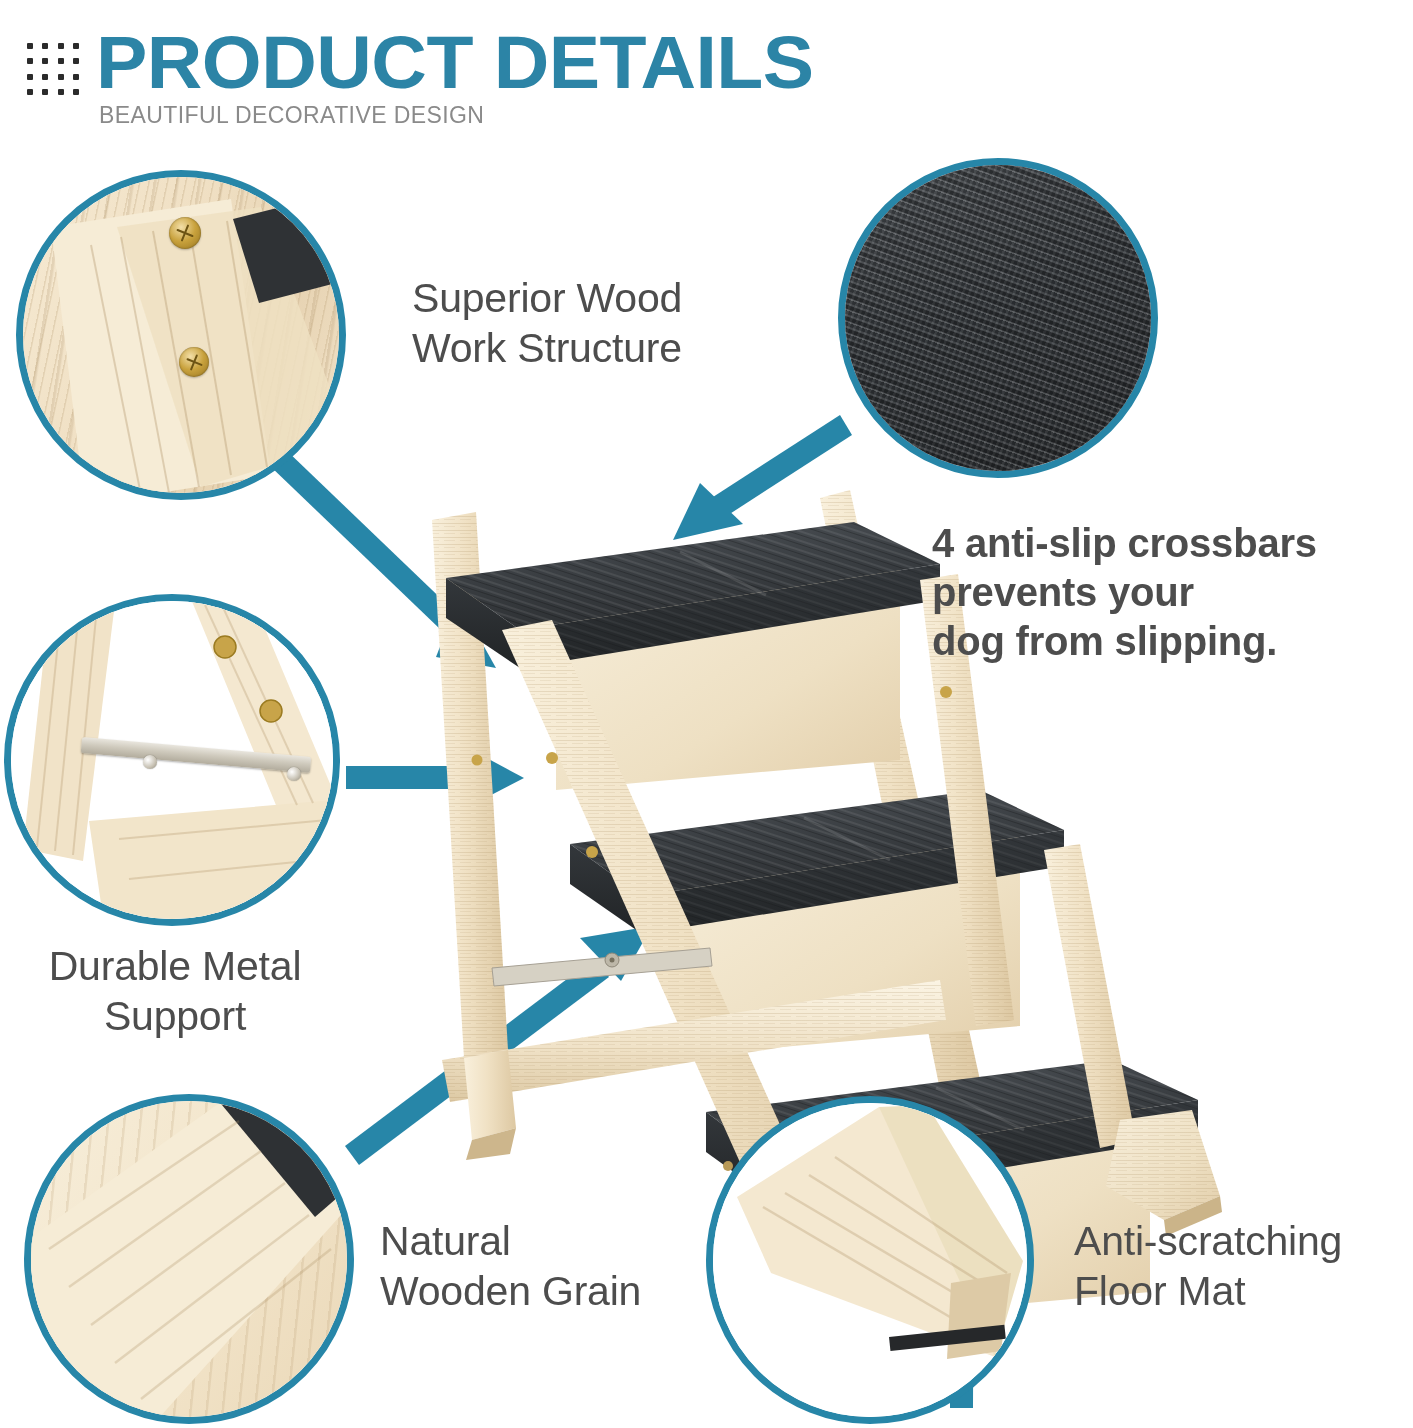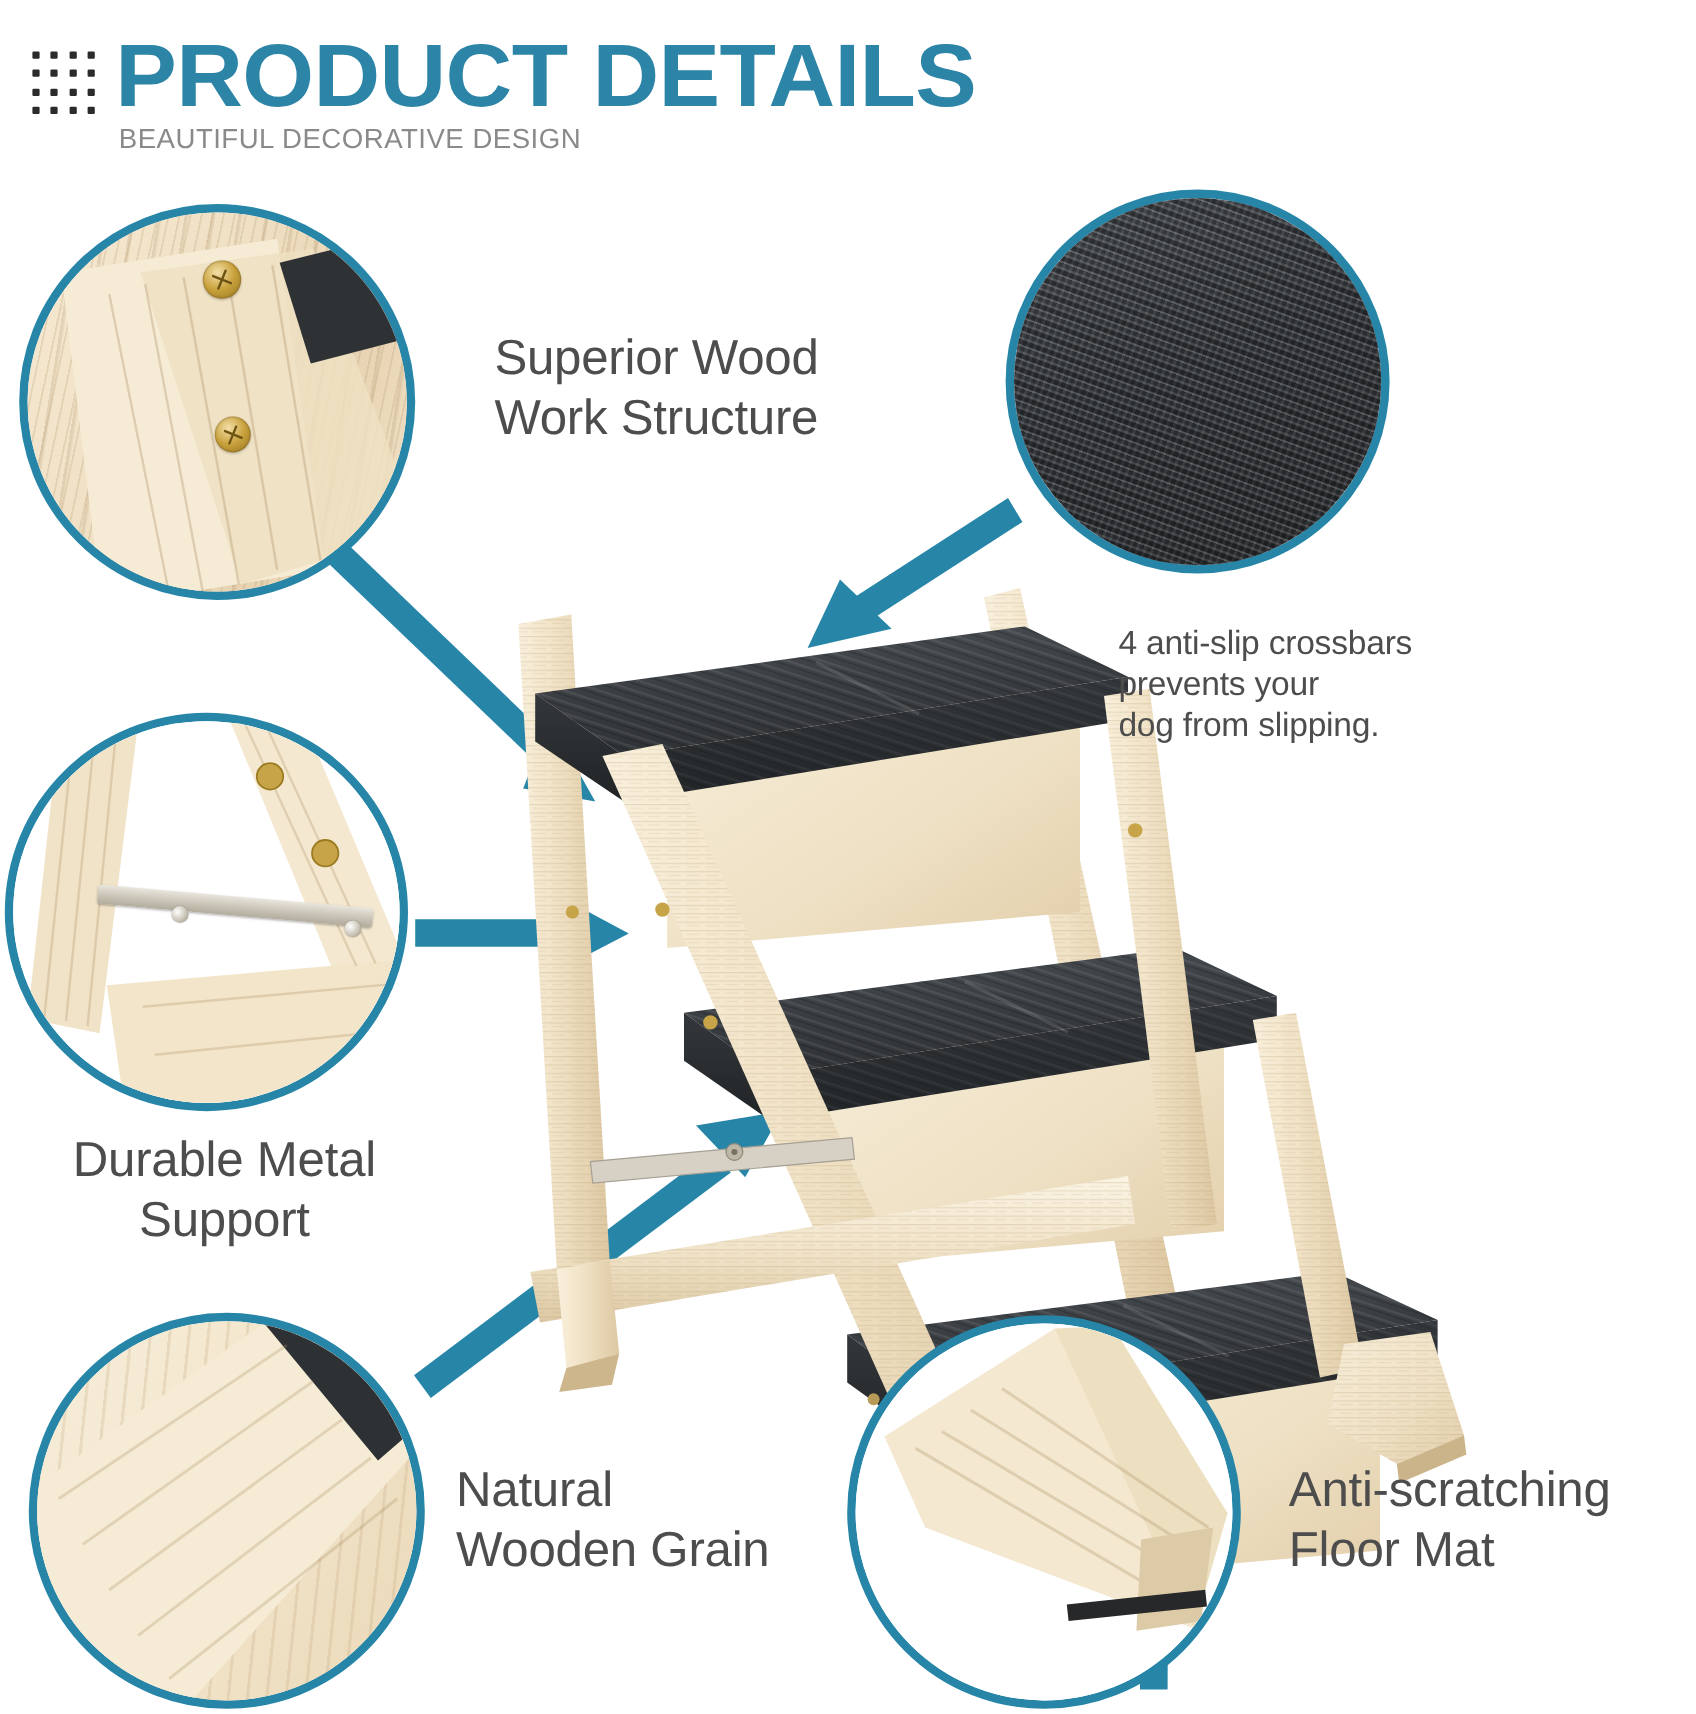--- a/index.html
+++ b/index.html
@@ -103,22 +103,22 @@
     box-shadow:0 0 1px rgba(0,0,0,0.5);
   }
 
   
   .label {
     position:absolute; color:#4d4d4d;
     font-size:41px; line-height:1.22; font-weight:400;
     letter-spacing:-0.2px; white-space:pre-line;
   }
   #label-wood-structure { left:372px;  top:273px;margin-left:40px; }
-  #label-crossbars      { left:932px;  top:519px; font-size:28px; }
-  #label-metal-support  { left:12px;    top:941px; width:350px; text-align:center; }
+  #label-crossbars      { left:932px;  top:519px; font-size:40px;font-weight:bold; }
+  #label-metal-support  { left:0;    top:941px; width:350px; text-align:center; }
   #label-wooden-grain   { left:380px;  top:1216px; }
   #label-floor-mat      { left:1074px; top:1216px; }
 
   
   #connectors { position:absolute; left:0; top:0; width:1413px; height:1428px; pointer-events:none; }
 
   
   #product { position:absolute; left:380px; top:460px; width:860px; height:950px; }
   #product svg { display:block; }
 </style>

